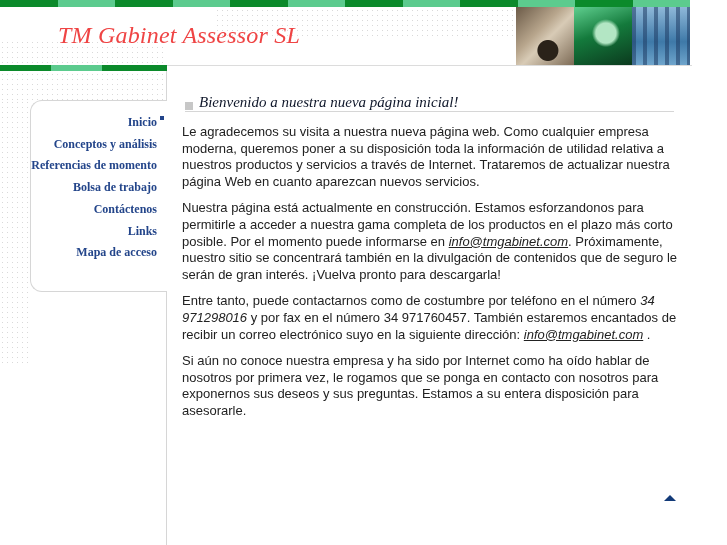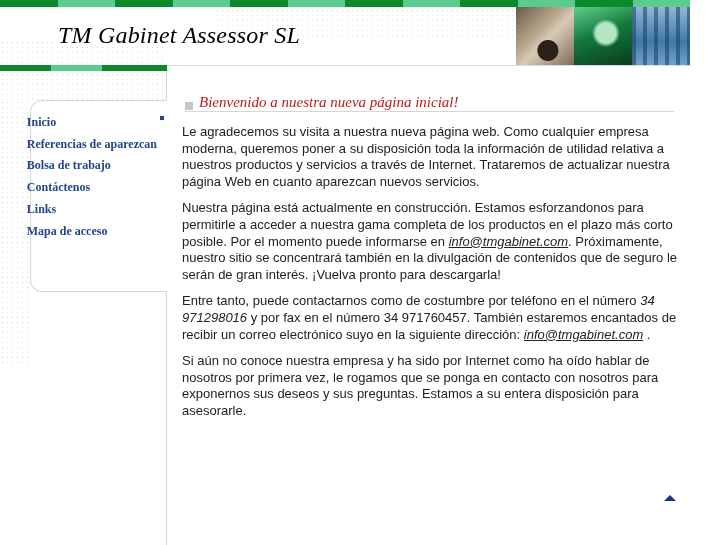--- a/index.html
+++ b/index.html
@@ -7,40 +7,40 @@
   .dots {
     background-image: radial-gradient(circle, #d9d9d9 0.8px, transparent 1px);
     background-size: 5px 5px;
   }
   .top-stripe { position:absolute; left:0; top:0; width:690px; height:7px; display:flex; }
   .top-stripe span { display:block; width:58px; height:7px; }
   .dk { background:#0b8a2b; }
   .lt { background:#5ccb8e; }
   .header-dots-right { position:absolute; left:215px; top:8px; width:302px; height:28px; }
   .header-dots-left { position:absolute; left:0; top:40px; width:165px; height:24px; }
-  .logo { position:absolute; left:58px; top:22px; font-family:"Liberation Serif", "DejaVu Serif", serif; font-style:italic; font-size:24px; color:#000000; letter-spacing:0.2px; }
+  .logo { position:absolute; left:58px; top:22px; font-family:"Liberation Serif", "DejaVu Serif", serif; font-style:italic; font-size:24px; color:#ef4444; letter-spacing:0.2px; }
   .photos { position:absolute; left:516px; top:7px; width:175px; height:58px; display:flex; }
   .photo { width:58px; height:58px; margin-right:0; }
   .p1 { background: radial-gradient(circle at 55% 75%, #2a2219 0 10px, transparent 11px), linear-gradient(135deg, #6b5a47 0%, #b8a68d 40%, #d8cbb6 55%, #7d6b56 100%); }
   .p2 { background: radial-gradient(ellipse at 55% 45%, #b3e6c4 0 10px, transparent 14px), linear-gradient(160deg, #5fcf8f 0%, #147a3c 45%, #0b3a1e 100%); }
   .p3 { background: repeating-linear-gradient(90deg, rgba(30,60,100,0.55) 0 4px, transparent 4px 11px), linear-gradient(180deg, #8fb8d9 0%, #3e79a8 60%, #6fa5cc 100%); }
   .header-rule { position:absolute; left:167px; top:65px; width:525px; height:1px; background:#dcdcdc; }
   .left-stripe { position:absolute; left:0; top:65px; width:167px; height:6px; display:flex; }
   .left-stripe span { display:block; width:51px; height:6px; }
   .left-stripe span.w3 { width:65px; }
   .side-dots { position:absolute; left:0; top:72px; width:166px; height:30px; }
   .side-dots-left { position:absolute; left:0; top:100px; width:30px; height:265px; }
   .vline { position:absolute; left:166px; top:71px; width:1px; height:474px; background:#d6d6d6; }
   .nav-panel { position:absolute; left:30px; top:100px; width:136px; height:190px; background:#ffffff; border:1px solid #d6d6d6; border-right:none; border-radius:12px 0 0 12px; }
-  .nav { position:absolute; right:10px; top:11px; }
+  .nav { position:absolute; right:10px; top:11px; text-align:right; }
   .nav-item { display:block; font-family:"Liberation Serif", "DejaVu Serif", serif; font-weight:bold; font-size:12px; color:#23458a; line-height:21.7px; text-decoration:none; white-space:nowrap; cursor:pointer; }
   .nav-marker { position:absolute; left:160px; top:116px; width:4px; height:4px; background:#23458a; }
   .title-row { position:absolute; left:185px; top:94px; width:489px; height:17px; border-bottom:1px solid #d6d6d6; }
   .title-bullet { position:absolute; left:0; top:8px; width:8px; height:8px; background:#c7c7c7; }
-  .title-text { position:absolute; left:14px; top:0; font-family:"Liberation Serif", "DejaVu Serif", serif; font-style:italic; font-size:15px; color:#b91c1c; white-space:nowrap; }
+  .title-text { position:absolute; left:14px; top:0; font-family:"Liberation Serif", "DejaVu Serif", serif; font-style:italic; font-size:15px; color:#0f172a; white-space:nowrap; }
   .content { position:absolute; left:182px; top:124px; width:500px; font-size:13px; line-height:16.6px; color:#222; }
   .content p { margin:0 0 10px 0; }
   .content a { color:#222; text-decoration:underline; cursor:pointer;font-style:italic; }
   .content em { }
   .to-top { position:absolute; left:664px; top:495px; width:0; height:0; border-left:6px solid transparent; border-right:6px solid transparent; border-bottom:6px solid #123a78; cursor:pointer; }
 </style>
 </head>
 <body>
 
 <div class="top-stripe">
@@ -74,21 +74,22 @@
     <span class="lt"></span>
     <span class="dk w3"></span>
 </div>
 <div class="side-dots dots"></div>
 <div class="side-dots-left dots"></div>
 <div class="vline"></div>
 
 <div class="nav-panel">
   <nav class="nav">
     <a class="nav-item">Inicio</a>
-    <a class="nav-item">Referencias de aparezcan</a>
+    <a class="nav-item">Conceptos y análisis</a>
+    <a class="nav-item">Referencias de momento</a>
     <a class="nav-item">Bolsa de trabajo</a>
     <a class="nav-item">Contáctenos</a>
     <a class="nav-item">Links</a>
     <a class="nav-item">Mapa de acceso</a>
   </nav>
 </div>
 <div class="nav-marker"></div>
 
 <div class="title-row">
   <div class="title-bullet"></div>

